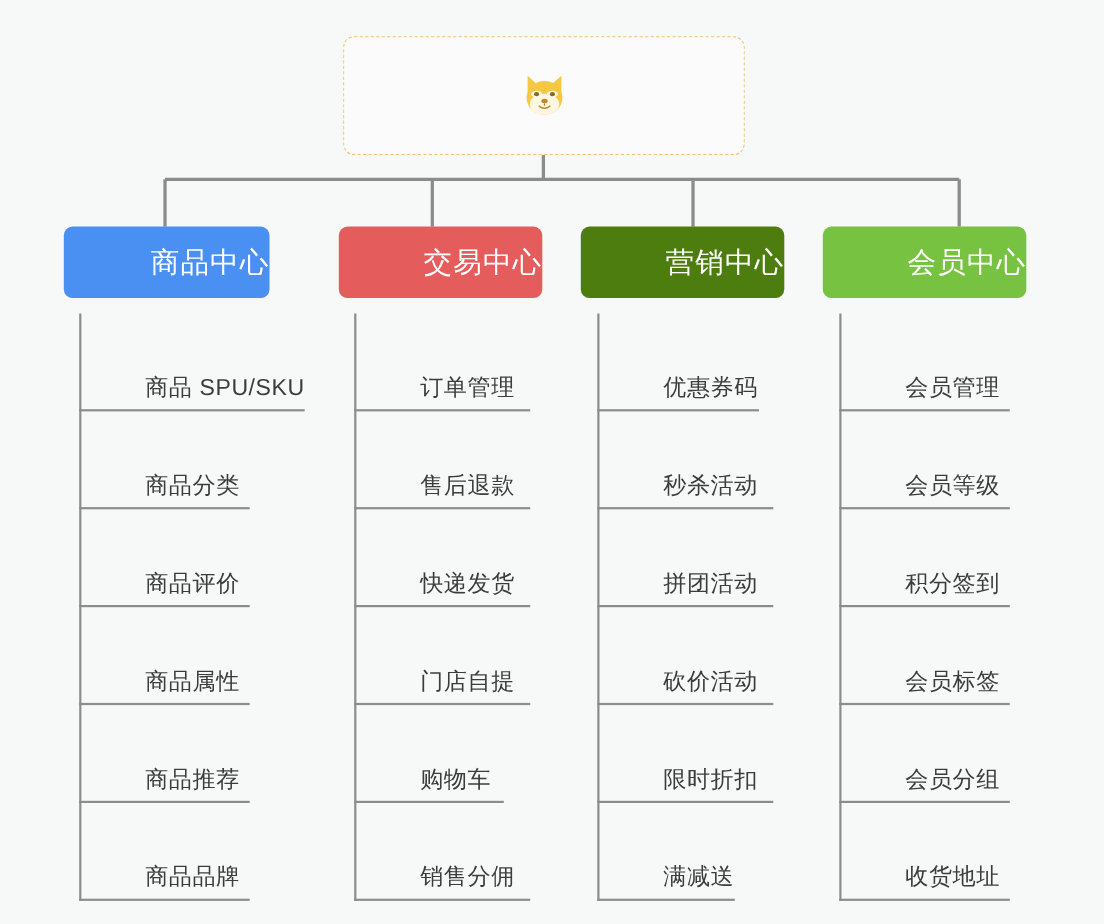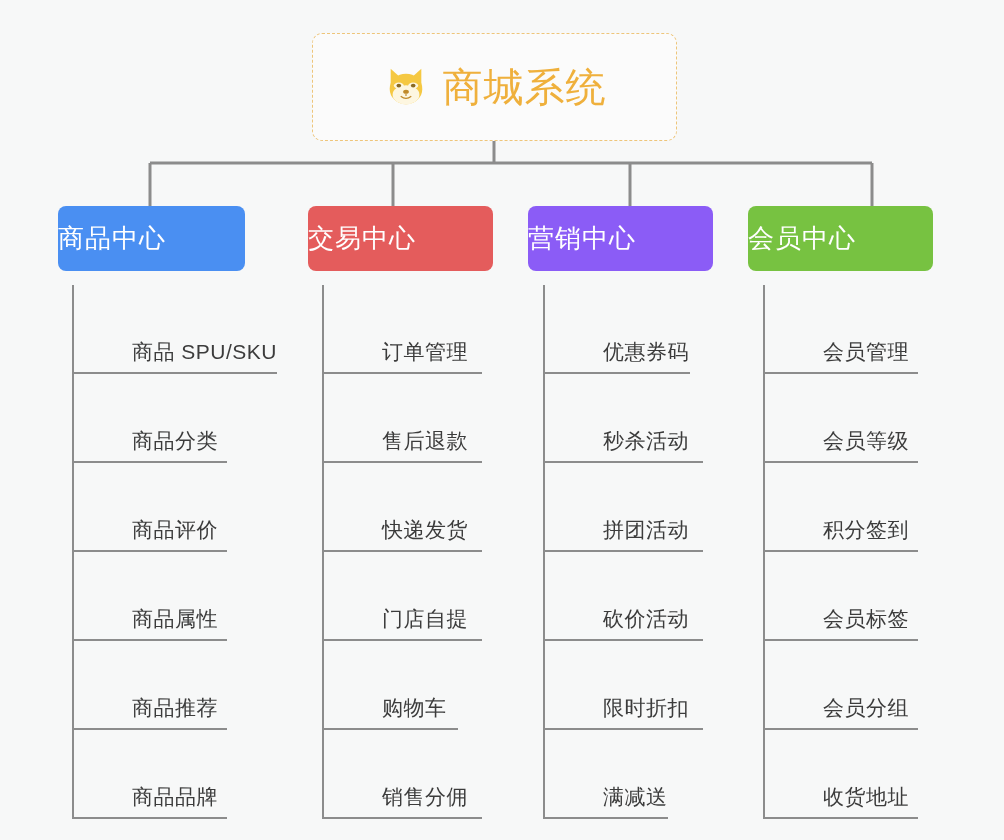--- a/index.html
+++ b/index.html
@@ -64,21 +64,21 @@
   }
 
   
   .cat-box {
     position: absolute;
     box-sizing: border-box;
     height: 65px;
     border-radius: 8px;
     display: flex;
     align-items: center;
-    justify-content: flex-start;
+    justify-content: flex-end;
     color: #ffffff;
     font-size: 26px;
     letter-spacing: 1px;
   }
 
   
   .leaf-col {
     position: absolute;
     top: 285px;
   }
@@ -142,21 +142,20 @@
         <ellipse cx="31.5" cy="21.5" rx="5.2" ry="3.2" fill="#fdf6e0"></ellipse>
         <ellipse cx="16.5" cy="21.5" rx="2.4" ry="2.0" fill="#8a6a22"></ellipse>
         <ellipse cx="31.5" cy="21.5" rx="2.4" ry="2.0" fill="#8a6a22"></ellipse>
 
         <ellipse cx="24" cy="28" rx="3" ry="2.1" fill="#c08a2a"></ellipse>
 
         <path d="M24 30.2 L24 32.4" stroke="#c08a2a" stroke-width="1.2" fill="none"></path>
         <path d="M18.5 32.6 Q24 37.2 29.5 32.6" stroke="#c08a2a" stroke-width="1.3" fill="none"></path>
       </svg>
     </div>
-    <div class="root-title">商城系统</div>
   </div>
 
   <div id="branch-layer">
       <div class="cat-box" style="left: 58px; top: 206px; width: 187px; background: rgb(74, 143, 242);">
         <span>商品中心</span>
       </div>
       <div class="leaf-col" style="left: 72px;">
         <div class="leaf-spine" style="height: 534px; background: rgb(140, 140, 140);"></div>
         <div class="leaf-item">
           <div class="leaf-label">商品 SPU/SKU</div>
@@ -206,21 +205,21 @@
         </div>
         <div class="leaf-item">
           <div class="leaf-label">购物车</div>
           <div class="leaf-underline" style="width: 136px; background: rgb(140, 140, 140);"></div>
         </div>
         <div class="leaf-item">
           <div class="leaf-label">销售分佣</div>
           <div class="leaf-underline" style="width: 160px; background: rgb(140, 140, 140);"></div>
         </div>
       </div>
-      <div class="cat-box" style="left: 528px; top: 206px; width: 185px; background: #8b5cf6;">
+      <div class="cat-box" style="left: 528px; top: 206px; width: 185px; background: #4d7c0f;">
         <span>营销中心</span>
       </div>
       <div class="leaf-col" style="left: 543px;">
         <div class="leaf-spine" style="height: 534px; background: rgb(140, 140, 140);"></div>
         <div class="leaf-item">
           <div class="leaf-label">优惠券码</div>
           <div class="leaf-underline" style="width: 147px; background: rgb(140, 140, 140);"></div>
         </div>
         <div class="leaf-item">
           <div class="leaf-label">秒杀活动</div>

